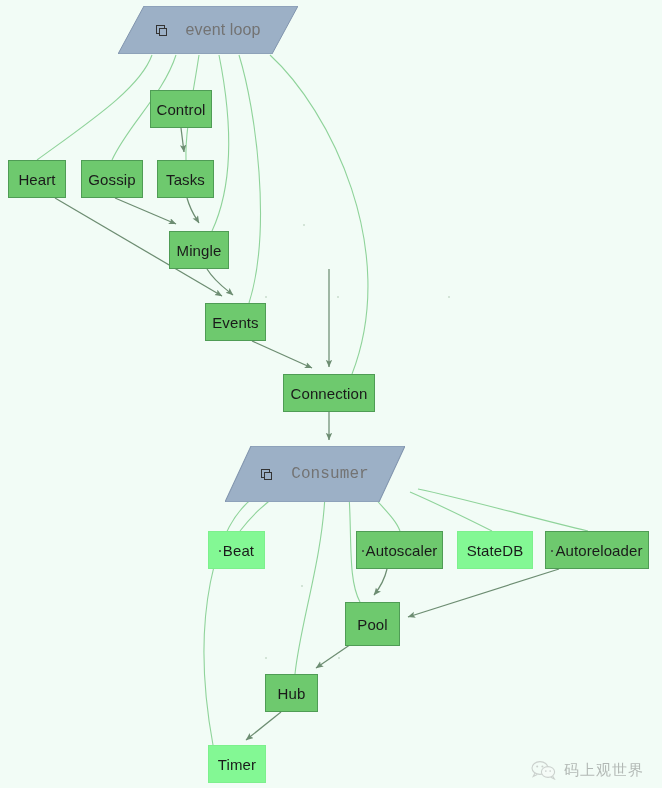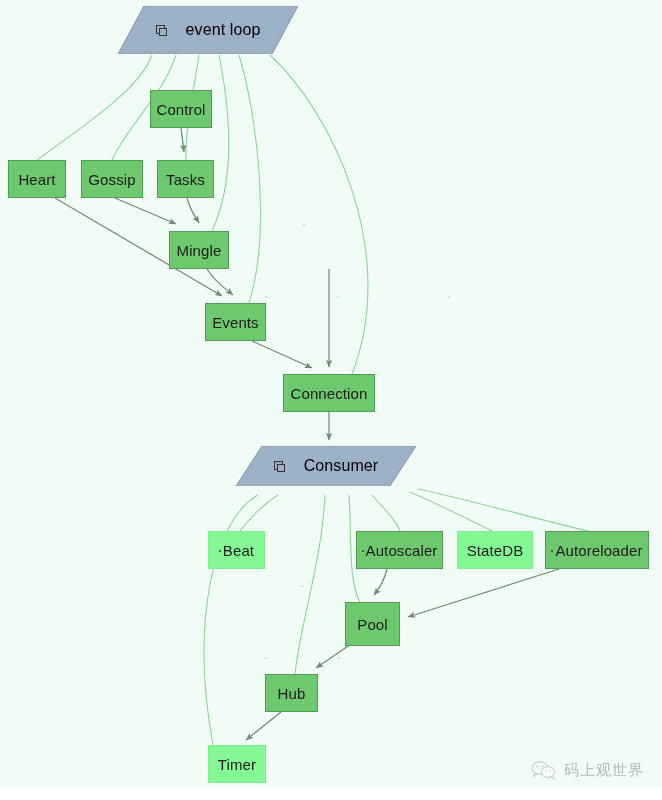--- a/index.html
+++ b/index.html
@@ -60,21 +60,21 @@
     width: 100%;
     height: 100%;
   }
   .para-label {
     position: relative;
     z-index: 2;
     display: flex;
     align-items: center;
     gap: 18px;
     font-size: 16px;
-    color: #000000;
+    color: #737373;
   }
   .win-icon {
     display: inline-block;
     width: 11px;
     height: 11px;
     position: relative;
     margin-right: 1px;
     flex: 0 0 auto;
   }
   .win-icon::before {
@@ -217,21 +217,21 @@
 
 
   <div class="node rect" style="left:205px;top:303px;width:61px;height:38px;">
     <span class="node-label">Events</span>
   </div>
 
   <div class="node rect" style="left:283px;top:374px;width:92px;height:38px;">
     <span class="node-label">Connection</span>
   </div>
 
-  <div class="node para" style="left:236px;top:446px;width:180px;height:40px;">
+  <div class="node para" style="left:225px;top:446px;width:180px;height:56px;font-family:Liberation Mono, monospace;">
     <svg class="para-shape" viewBox="0 0 180 48" preserveAspectRatio="none">
       <polygon points="26,0 180,0 154,48 0,48" fill="#9cb0c6" stroke="#8094ad" stroke-width="1"></polygon>
     </svg>
     <span class="para-label">
       <span class="win-icon"></span>
       <span>Consumer</span>
     </span>
   </div>
 
   <div class="node rect light" style="left:208px;top:531px;width:57px;height:38px;">

